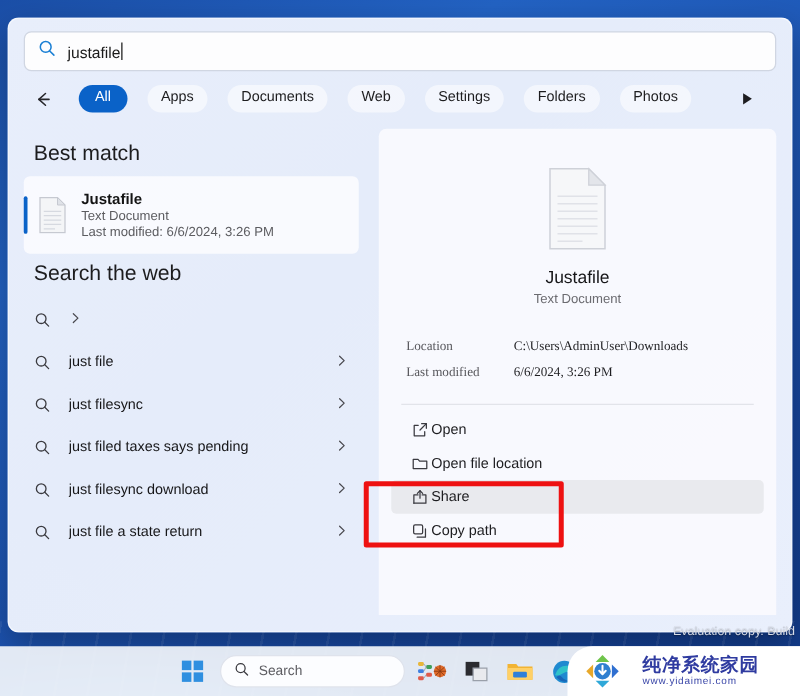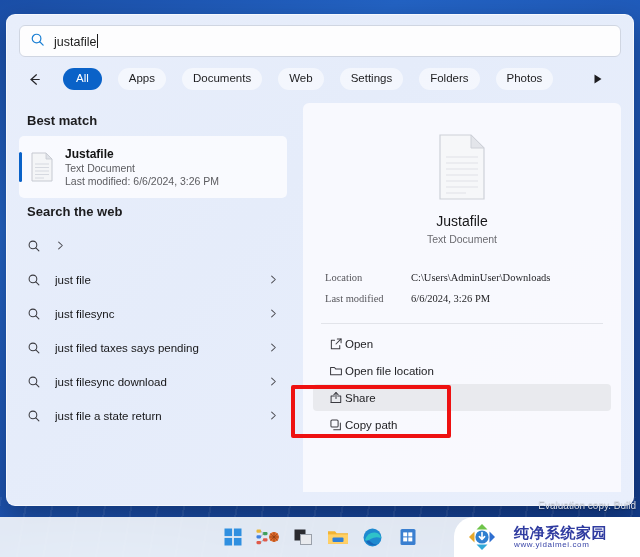--- a/index.html
+++ b/index.html
@@ -103,22 +103,22 @@
     display: flex;
     padding: 4px 0 0 0;
     height: 393px;
   }
   .left-col {
     width: 292px;
     padding: 4px 0 0 0;
     flex: 0 0 auto;
   }
   .section-head {
-    font-size: 13px;
-    font-weight: bold;
+    font-size: 17px;
+    font-weight: normal;
     color: #1c1c1e;
     padding: 6px 0 8px 20px;
   }
   
   .bestmatch {
     margin: 0 12px 0 12px;
     height: 62px;
     background: rgba(252,253,255,.82);
     border-radius: 5px;
     display: flex; align-items: center;
@@ -523,20 +523,29 @@
 <div class="taskbar">
   <div class="tb-btn">
     <svg width="20" height="20" viewBox="0 0 20 20">
       <rect x="1.5" y="1.5" width="7.6" height="7.6" fill="#2f8fe0"></rect>
       <rect x="10.9" y="1.5" width="7.6" height="7.6" fill="#2f8fe0"></rect>
       <rect x="1.5" y="10.9" width="7.6" height="7.6" fill="#2f8fe0"></rect>
       <rect x="10.9" y="10.9" width="7.6" height="7.6" fill="#2f8fe0"></rect>
     </svg>
   </div>
 
+  <div class="tb-search">
+    <span>
+      <svg width="13" height="13" viewBox="0 0 16 16" fill="none">
+          <circle cx="6.8" cy="6.8" r="4.4" stroke="#3b3b40" stroke-width="1.25"></circle>
+          <line x1="10.1" y1="10.1" x2="13.6" y2="13.6" stroke="#3b3b40" stroke-width="1.25" stroke-linecap="round"></line>
+        </svg>
+    </span>
+    <span>Search</span>
+  </div>
 
   <div class="tb-btn">
     <svg width="24" height="20" viewBox="0 0 26 20">
       <rect x="0.5" y="2" width="5" height="3.4" rx="1.2" fill="#e8b63a"></rect>
       <rect x="0.5" y="8.2" width="5" height="3.4" rx="1.2" fill="#3f7fe0"></rect>
       <rect x="0.5" y="14.4" width="5" height="3.4" rx="1.2" fill="#e05a4a"></rect>
       <rect x="7.5" y="4.6" width="5" height="3.4" rx="1.2" fill="#3f9f5a"></rect>
       <rect x="7.5" y="11.4" width="5" height="3.4" rx="1.2" fill="#e05a4a"></rect>
       <line x1="5.5" y1="3.7" x2="7.5" y2="6.3" stroke="#9aa2ad" stroke-width=".8"></line>
       <line x1="5.5" y1="9.9" x2="7.5" y2="6.3" stroke="#9aa2ad" stroke-width=".8"></line>

